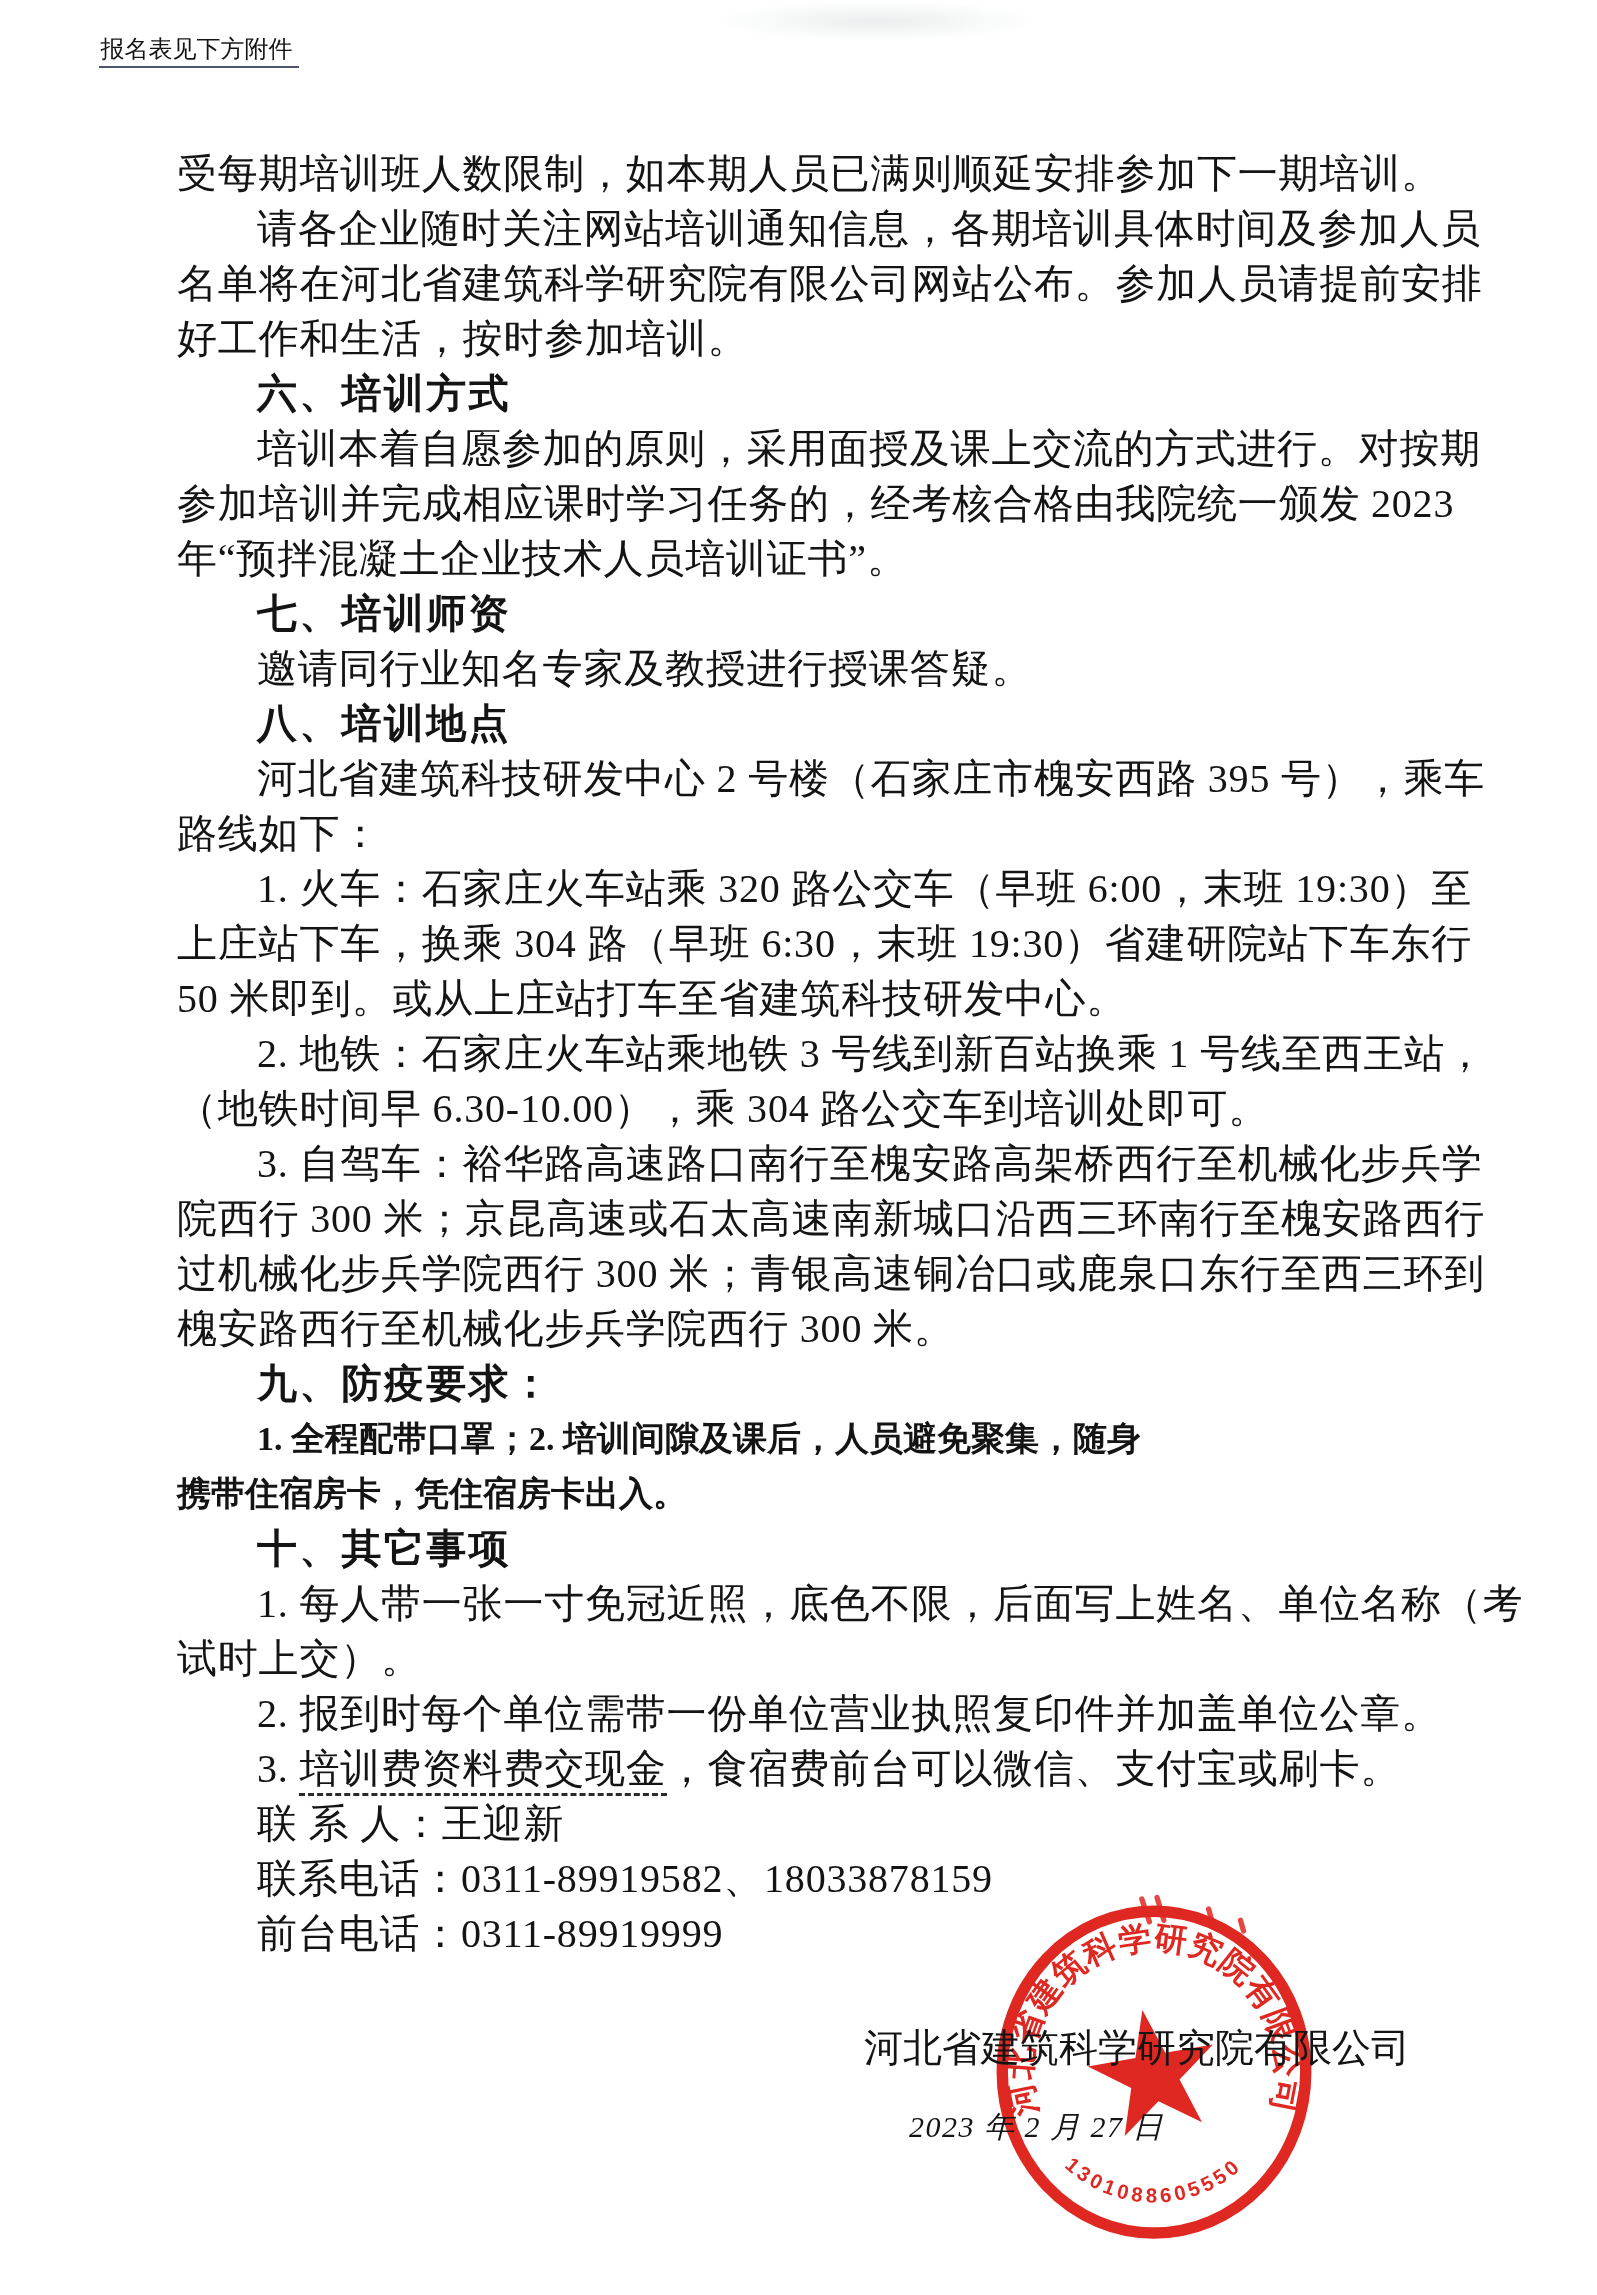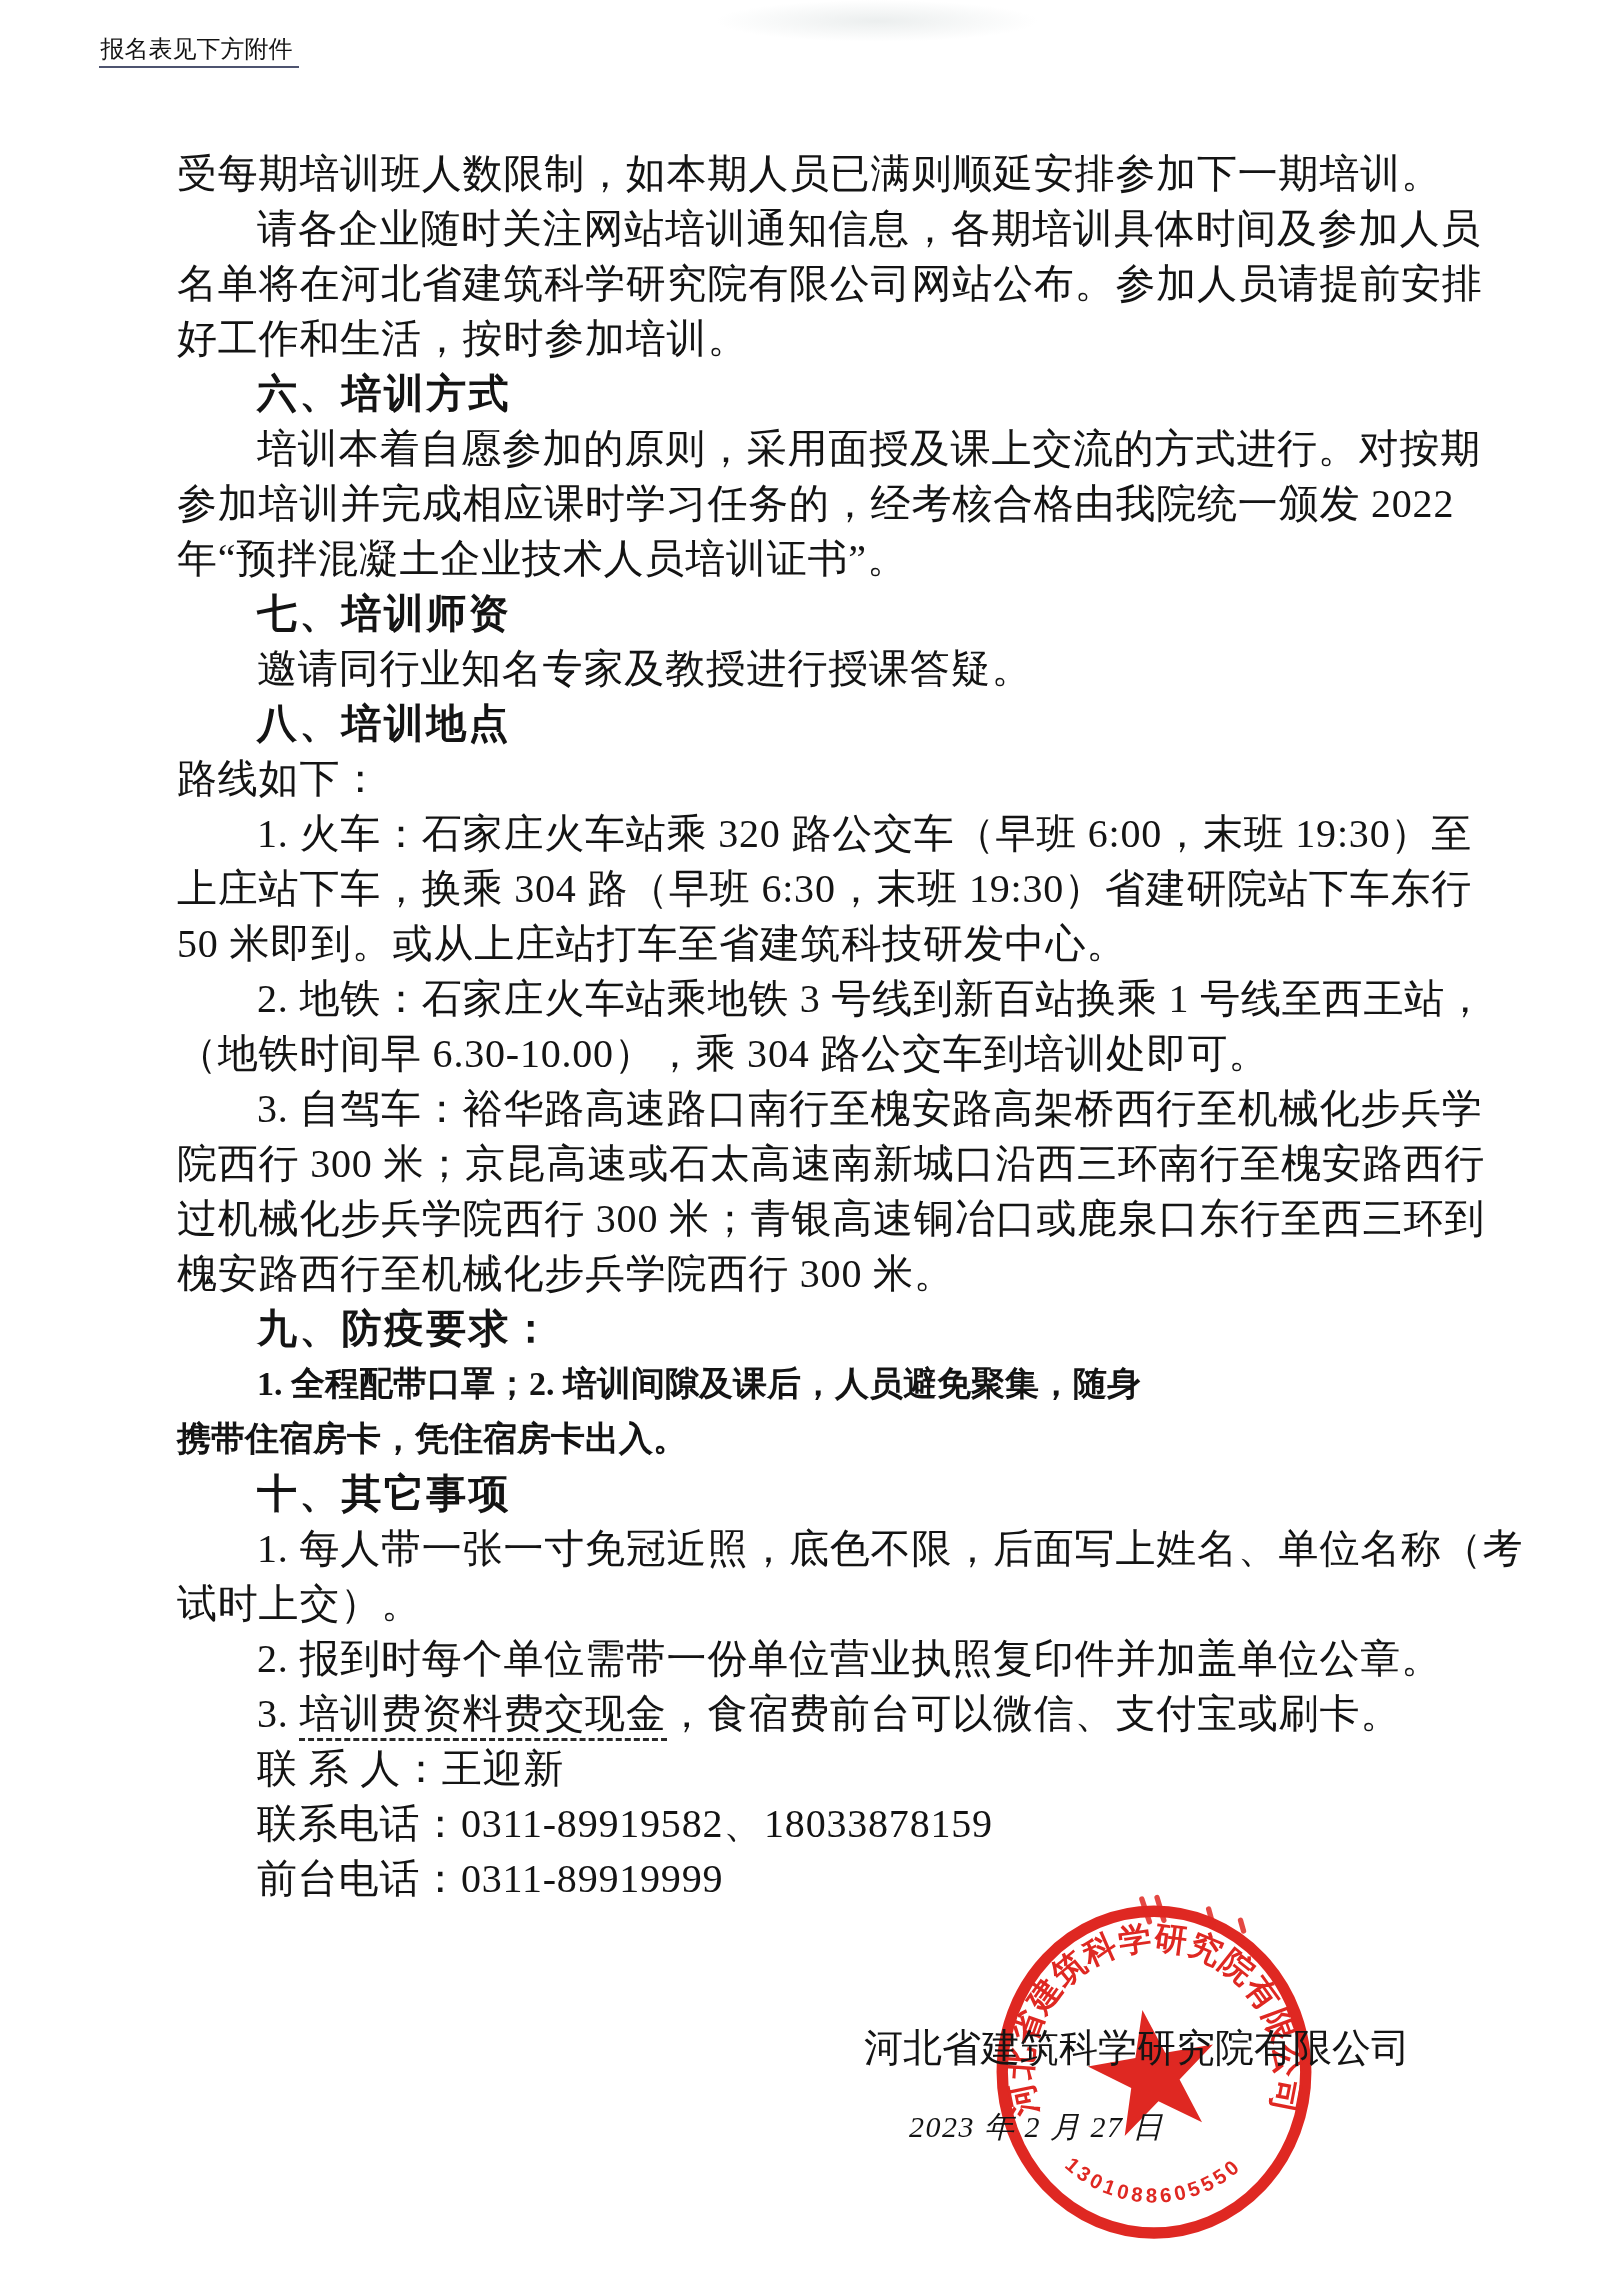--- a/index.html
+++ b/index.html
@@ -72,25 +72,26 @@
 
   <div class="smudge"></div>
 
   <div class="text-block" id="lines">
       <div class="line body">受每期培训班人数限制，如本期人员已满则顺延安排参加下一期培训。</div>
       <div class="line body indent">请各企业随时关注网站培训通知信息，各期培训具体时间及参加人员</div>
       <div class="line body">名单将在河北省建筑科学研究院有限公司网站公布。参加人员请提前安排</div>
       <div class="line body">好工作和生活，按时参加培训。</div>
       <div class="line heading indent">六、培训方式</div>
       <div class="line body indent">培训本着自愿参加的原则，采用面授及课上交流的方式进行。对按期</div>
-      <div class="line body">参加培训并完成相应课时学习任务的，经考核合格由我院统一颁发 2022</div>
+      <div class="line body">参加培训并完成相应课时学习任务的，经考核合格由我院统一颁发 2023</div>
       <div class="line body">年“预拌混凝土企业技术人员培训证书”。</div>
       <div class="line heading indent">七、培训师资</div>
       <div class="line body indent">邀请同行业知名专家及教授进行授课答疑。</div>
       <div class="line heading indent">八、培训地点</div>
+      <div class="line body indent">河北省建筑科技研发中心 2 号楼（石家庄市槐安西路 395 号），乘车</div>
       <div class="line body">路线如下：</div>
       <div class="line body indent">1. 火车：石家庄火车站乘 320 路公交车（早班 6:00，末班 19:30）至</div>
       <div class="line body">上庄站下车，换乘 304 路（早班 6:30，末班 19:30）省建研院站下车东行</div>
       <div class="line body">50 米即到。或从上庄站打车至省建筑科技研发中心。</div>
       <div class="line body indent">2. 地铁：石家庄火车站乘地铁 3 号线到新百站换乘 1 号线至西王站，</div>
       <div class="line body">（地铁时间早 6.30-10.00），乘 304 路公交车到培训处即可。</div>
       <div class="line body indent">3. 自驾车：裕华路高速路口南行至槐安路高架桥西行至机械化步兵学</div>
       <div class="line body">院西行 300 米；京昆高速或石太高速南新城口沿西三环南行至槐安路西行</div>
       <div class="line body">过机械化步兵学院西行 300 米；青银高速铜冶口或鹿泉口东行至西三环到</div>
       <div class="line body">槐安路西行至机械化步兵学院西行 300 米。</div>

